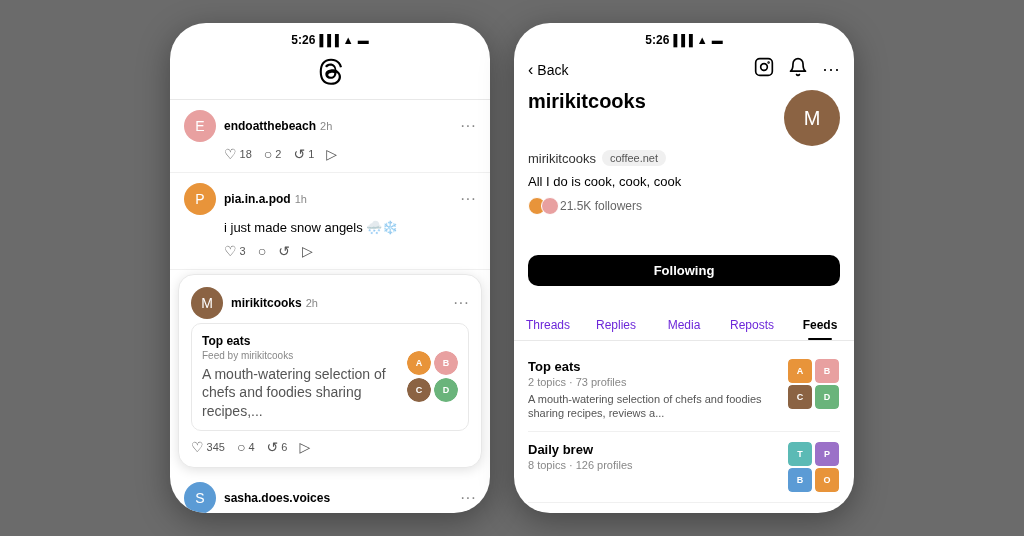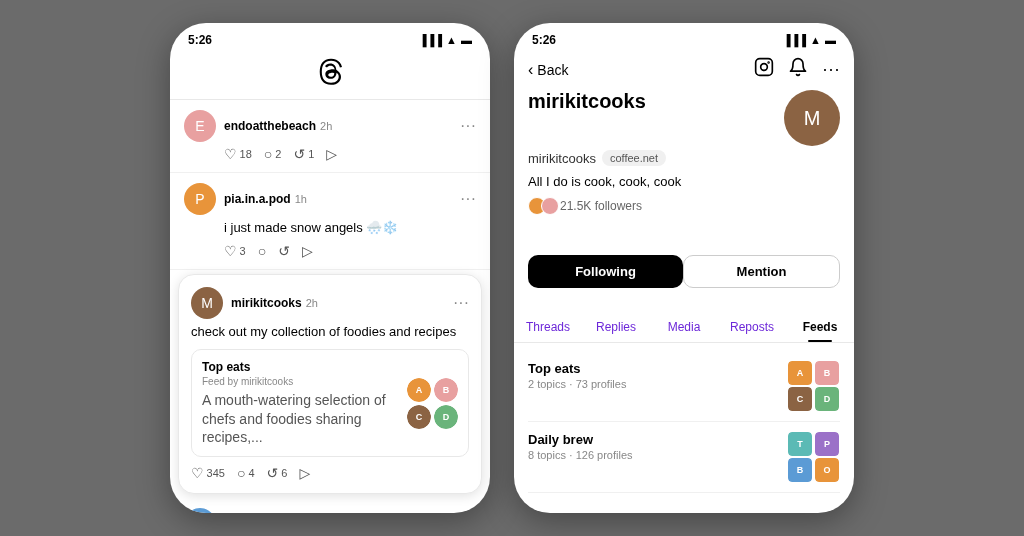--- a/index.html
+++ b/index.html
@@ -24,21 +24,21 @@
       overflow: hidden;
       box-shadow: 0 8px 32px rgba(0,0,0,0.35);
       display: flex;
       flex-direction: column;
       position: relative;
     }
 
     
     .status-bar {
       display: flex;
-      justify-content: space-between;
+      justify-content: center;
       align-items: center;
       padding: 10px 18px 4px;
       font-size: 12px;
       font-weight: 600;
     }
     .status-icons { display: flex; gap: 4px; align-items: center; font-size: 11px; }
 
     
     .app-header {
       display: flex;
@@ -451,21 +451,20 @@
           <div class="avatar av-brown">
             <div class="avatar-placeholder">M</div>
           </div>
           <div class="username-time">
             <span class="username">mirikitcooks</span>
             <span class="time">2h</span>
           </div>
         </div>
         <span class="more-btn">···</span>
       </div>
-      <div class="post-text">check out my collection of foodies and recipes</div>
 
       <div class="feed-card">
         <div class="feed-card-text">
           <div class="feed-card-title">Top eats</div>
           <div class="feed-card-sub">Feed by mirikitcooks</div>
           <div class="feed-card-desc">A mouth-watering selection of chefs and foodies sharing recipes,...</div>
         </div>
         <div class="feed-card-avatars">
           <div class="mini-avatar">
               <div class="mini-avatar-circle av-orange">A</div>
@@ -571,21 +570,20 @@
     <div class="profile-bio">All I do is cook, cook, cook</div>
     <div class="profile-followers">
       <div class="follower-avatars">
         <div class="follower-mini av-orange"></div>
         <div class="follower-mini av-pink"></div>
       </div>
       <span>21.5K followers</span>
     </div>
     <div class="profile-buttons">
       <button class="profile-btn btn-following">Following</button>
-      <button class="profile-btn btn-mention">Mention</button>
     </div>
   </div>
 
   <div class="profile-tabs">
     <div class="profile-tab">
       <span>Threads</span>
     </div>
     <div class="profile-tab">
       <span>Replies</span>
     </div>
@@ -599,20 +597,21 @@
       <span>Feeds</span>
     </div>
   </div>
 
   <div class="feed-list">
 
     <div class="feed-item">
       <div class="feed-item-text">
         <div class="feed-item-title">Top eats</div>
         <div class="feed-item-meta">2 topics · 73 profiles</div>
+        <div class="feed-item-desc">A mouth-watering selection of chefs and foodies sharing recipes, reviews a...</div>
       </div>
       <div class="feed-item-images">
         <div class="feed-thumb">
             <div class="mini-avatar-circle av-orange" style="width:100%;height:100%;border-radius:4px;">A</div>
           </div>
         <div class="feed-thumb">
             <div class="mini-avatar-circle av-pink" style="width:100%;height:100%;border-radius:4px;">B</div>
           </div>
         <div class="feed-thumb">
             <div class="mini-avatar-circle av-brown" style="width:100%;height:100%;border-radius:4px;">C</div>

